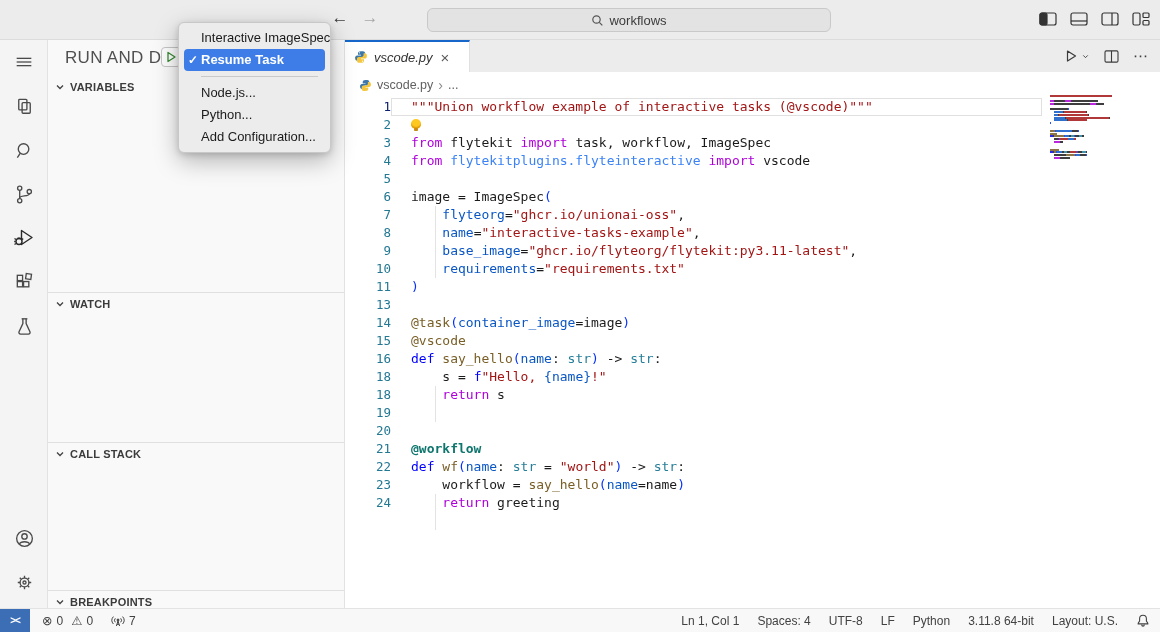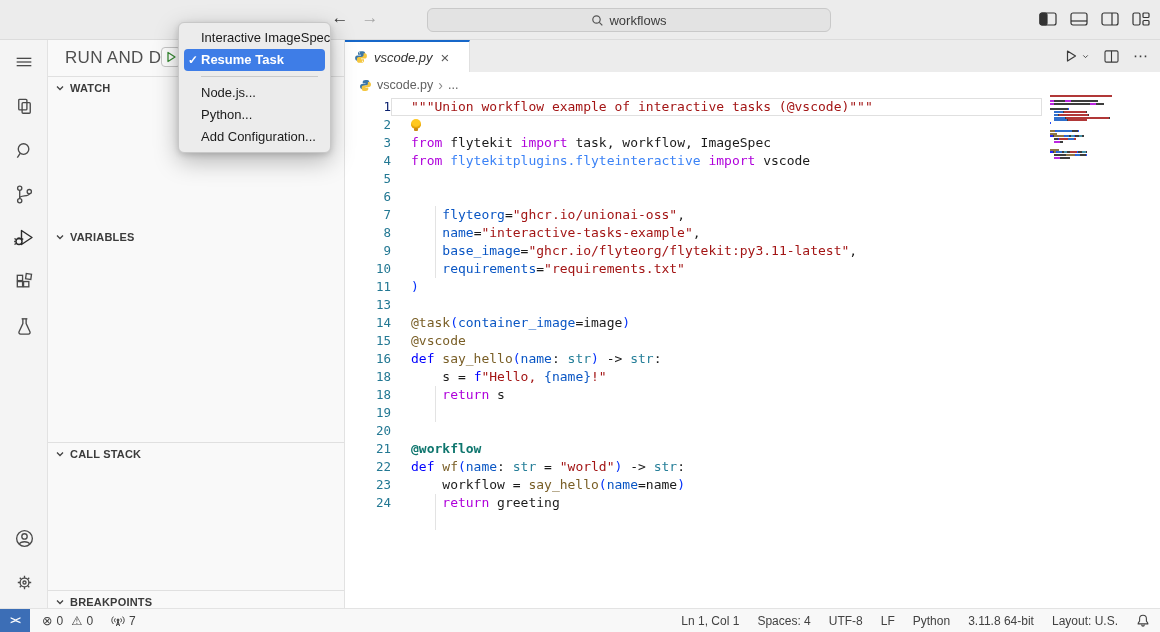--- a/index.html
+++ b/index.html
@@ -211,38 +211,38 @@
 
   <div id="sidebar">
     <div id="sidebar-title-row">
       <span id="sidebar-title">RUN AND DEBUG</span>
       <span id="debug-start-btn">
         <svg width="12" height="12" viewBox="0 0 12 12">
             <path d="M3 1.5 L10 6 L3 10.5 Z" stroke="#388A34" fill="none" stroke-width="1.3" stroke-linejoin="round"></path>
           </svg>
       </span>
     </div>
+    <div class="sb-section" id="sec-variables">
+      <div class="sb-sec-header">
+        <span class="chev">
+            <svg width="12" height="12" viewBox="0 0 12 12">
+              <path d="M3 4.5 L6 7.5 L9 4.5"></path>
+            </svg>
+          </span>
+        <span class="sb-sec-label">VARIABLES</span>
+      </div>
+    </div>
     <div class="sb-section sb-divider" id="sec-watch">
       <div class="sb-sec-header">
         <span class="chev">
             <svg width="12" height="12" viewBox="0 0 12 12">
               <path d="M3 4.5 L6 7.5 L9 4.5"></path>
             </svg>
           </span>
         <span class="sb-sec-label">WATCH</span>
-      </div>
-    </div>
-    <div class="sb-section" id="sec-variables">
-      <div class="sb-sec-header">
-        <span class="chev">
-            <svg width="12" height="12" viewBox="0 0 12 12">
-              <path d="M3 4.5 L6 7.5 L9 4.5"></path>
-            </svg>
-          </span>
-        <span class="sb-sec-label">VARIABLES</span>
       </div>
     </div>
     <div class="sb-section sb-divider" id="sec-callstack">
       <div class="sb-sec-header">
         <span class="chev">
             <svg width="12" height="12" viewBox="0 0 12 12">
               <path d="M3 4.5 L6 7.5 L9 4.5"></path>
             </svg>
           </span>
         <span class="sb-sec-label">CALL STACK</span>
@@ -303,21 +303,21 @@
       <span class="sep">›</span>
       <span>...</span>
     </div>
     <div id="code-area">
       <div id="code-lines">
           <div class="crow"><span class="lnum active">1</span><span class="cbody current"><span style="color: rgb(163, 21, 21);">"""Union workflow example of interactive tasks (@vscode)"""</span></span></div>
           <div class="crow"><span class="lnum">2</span><span class="cbody"><span class="bulb"></span></span></div>
           <div class="crow"><span class="lnum">3</span><span class="cbody"><span style="color: rgb(175, 0, 219);">from</span><span style="color: rgb(27, 27, 27);"> flytekit </span><span style="color: rgb(175, 0, 219);">import</span><span style="color: rgb(27, 27, 27);"> task, workflow, ImageSpec</span></span></div>
           <div class="crow"><span class="lnum">4</span><span class="cbody"><span style="color: rgb(175, 0, 219);">from</span><span style="color: #3b82f6;"> flytekitplugins.flyteinteractive </span><span style="color: rgb(175, 0, 219);">import</span><span style="color: rgb(27, 27, 27);"> vscode</span></span></div>
           <div class="crow"><span class="lnum">5</span><span class="cbody"></span></div>
-          <div class="crow"><span class="lnum">6</span></div>
+          <div class="crow"><span class="lnum">6</span><span class="cbody"><span style="color: rgb(27, 27, 27);">image = ImageSpec</span><span style="color: rgb(4, 49, 250);">(</span></span></div>
           <div class="crow"><span class="lnum">7</span><span class="cbody"><span style="color: rgb(27, 27, 27);">    </span><span style="color: rgb(10, 86, 196);">flyteorg</span><span style="color: rgb(27, 27, 27);">=</span><span style="color: rgb(163, 21, 21);">"ghcr.io/unionai-oss"</span><span style="color: rgb(27, 27, 27);">,</span></span></div>
           <div class="crow"><span class="lnum">8</span><span class="cbody"><span style="color: rgb(27, 27, 27);">    </span><span style="color: rgb(10, 86, 196);">name</span><span style="color: rgb(27, 27, 27);">=</span><span style="color: rgb(163, 21, 21);">"interactive-tasks-example"</span><span style="color: rgb(27, 27, 27);">,</span></span></div>
           <div class="crow"><span class="lnum">9</span><span class="cbody"><span style="color: rgb(27, 27, 27);">    </span><span style="color: rgb(10, 86, 196);">base_image</span><span style="color: rgb(27, 27, 27);">=</span><span style="color: rgb(163, 21, 21);">"ghcr.io/flyteorg/flytekit:py3.11-latest"</span><span style="color: rgb(27, 27, 27);">,</span></span></div>
           <div class="crow"><span class="lnum">10</span><span class="cbody"><span style="color: rgb(27, 27, 27);">    </span><span style="color: rgb(10, 86, 196);">requirements</span><span style="color: rgb(27, 27, 27);">=</span><span style="color: rgb(163, 21, 21);">"requirements.txt"</span></span></div>
           <div class="crow"><span class="lnum">11</span><span class="cbody"><span style="color: rgb(4, 49, 250);">)</span></span></div>
           <div class="crow"><span class="lnum">13</span><span class="cbody"></span></div>
           <div class="crow"><span class="lnum">14</span><span class="cbody"><span style="color: rgb(121, 94, 38);">@task</span><span style="color: rgb(4, 49, 250);">(</span><span style="color: rgb(10, 86, 196);">container_image</span><span style="color: rgb(27, 27, 27);">=image</span><span style="color: rgb(4, 49, 250);">)</span></span></div>
           <div class="crow"><span class="lnum">15</span><span class="cbody"><span style="color: rgb(121, 94, 38);">@vscode</span></span></div>
           <div class="crow"><span class="lnum">16</span><span class="cbody"><span style="color: rgb(0, 0, 255);">def</span><span style="color: rgb(27, 27, 27);"> </span><span style="color: rgb(121, 94, 38);">say_hello</span><span style="color: rgb(4, 49, 250);">(</span><span style="color: rgb(10, 86, 196);">name</span><span style="color: rgb(27, 27, 27);">: </span><span style="color: rgb(38, 127, 153);">str</span><span style="color: rgb(4, 49, 250);">)</span><span style="color: rgb(27, 27, 27);"> -&gt; </span><span style="color: rgb(38, 127, 153);">str</span><span style="color: rgb(27, 27, 27);">:</span></span></div>
           <div class="crow"><span class="lnum">18</span><span class="cbody"><span style="color: rgb(27, 27, 27);">    s = </span><span style="color: rgb(0, 0, 255);">f</span><span style="color: rgb(163, 21, 21);">"Hello, </span><span style="color: rgb(10, 86, 196);">{name}</span><span style="color: rgb(163, 21, 21);">!"</span></span></div>

